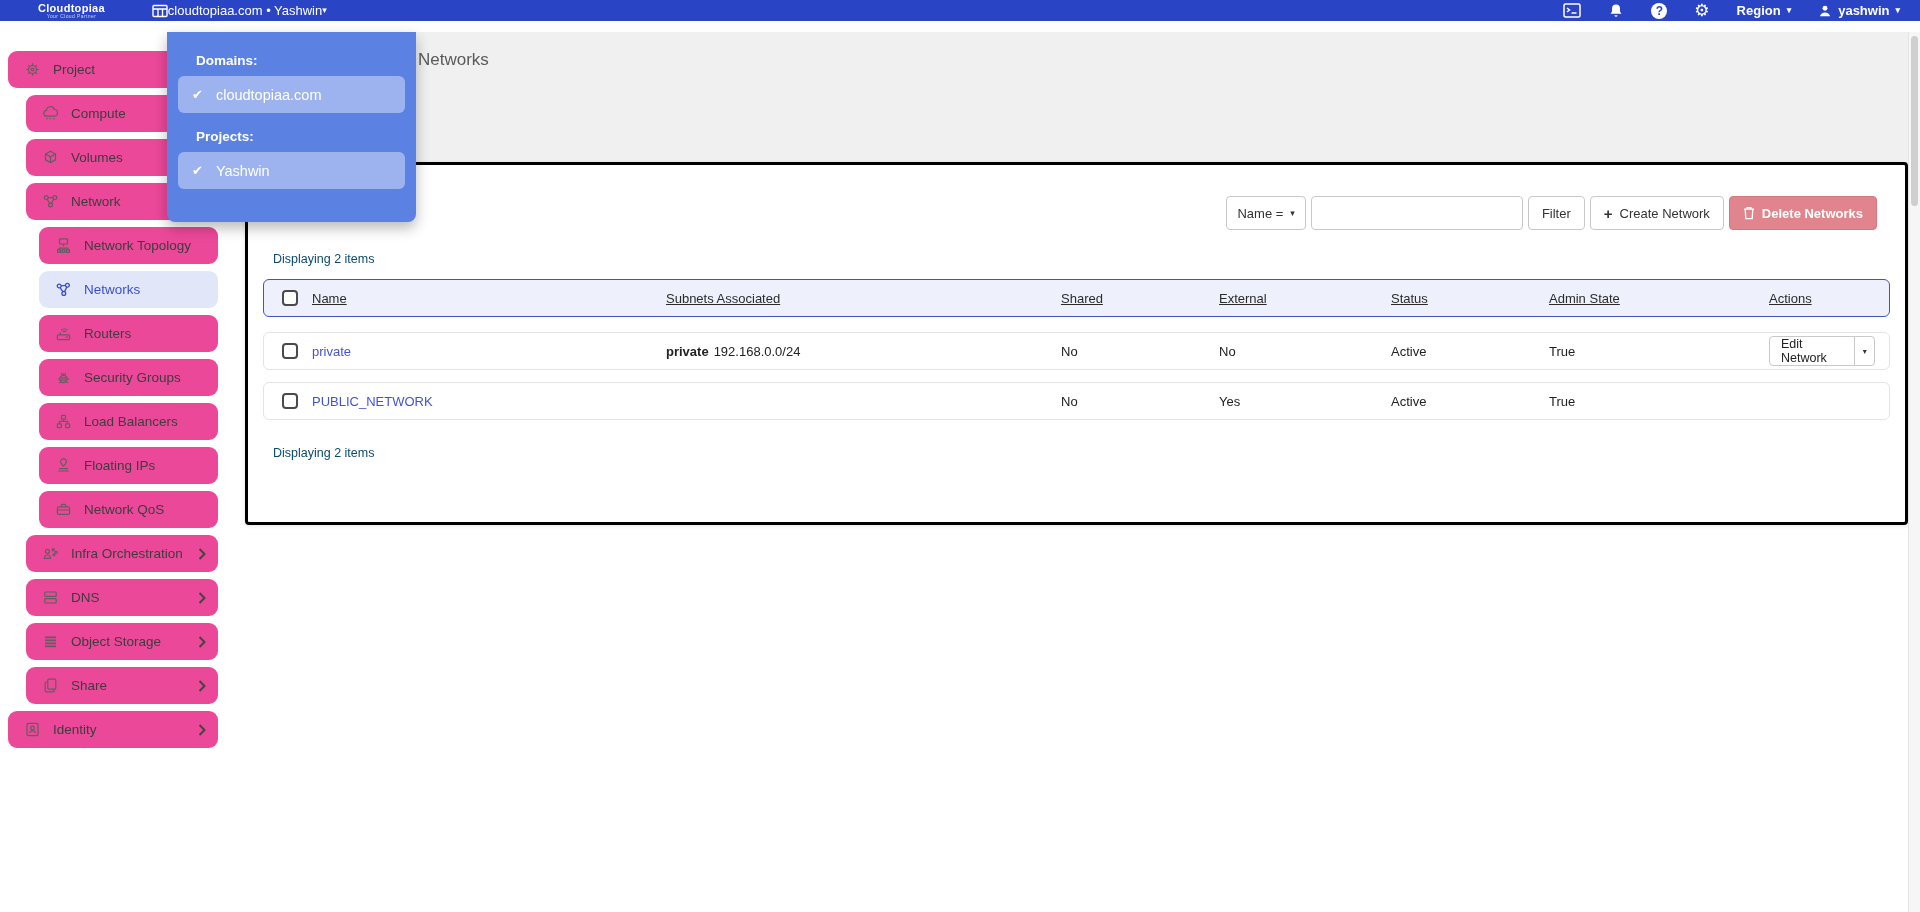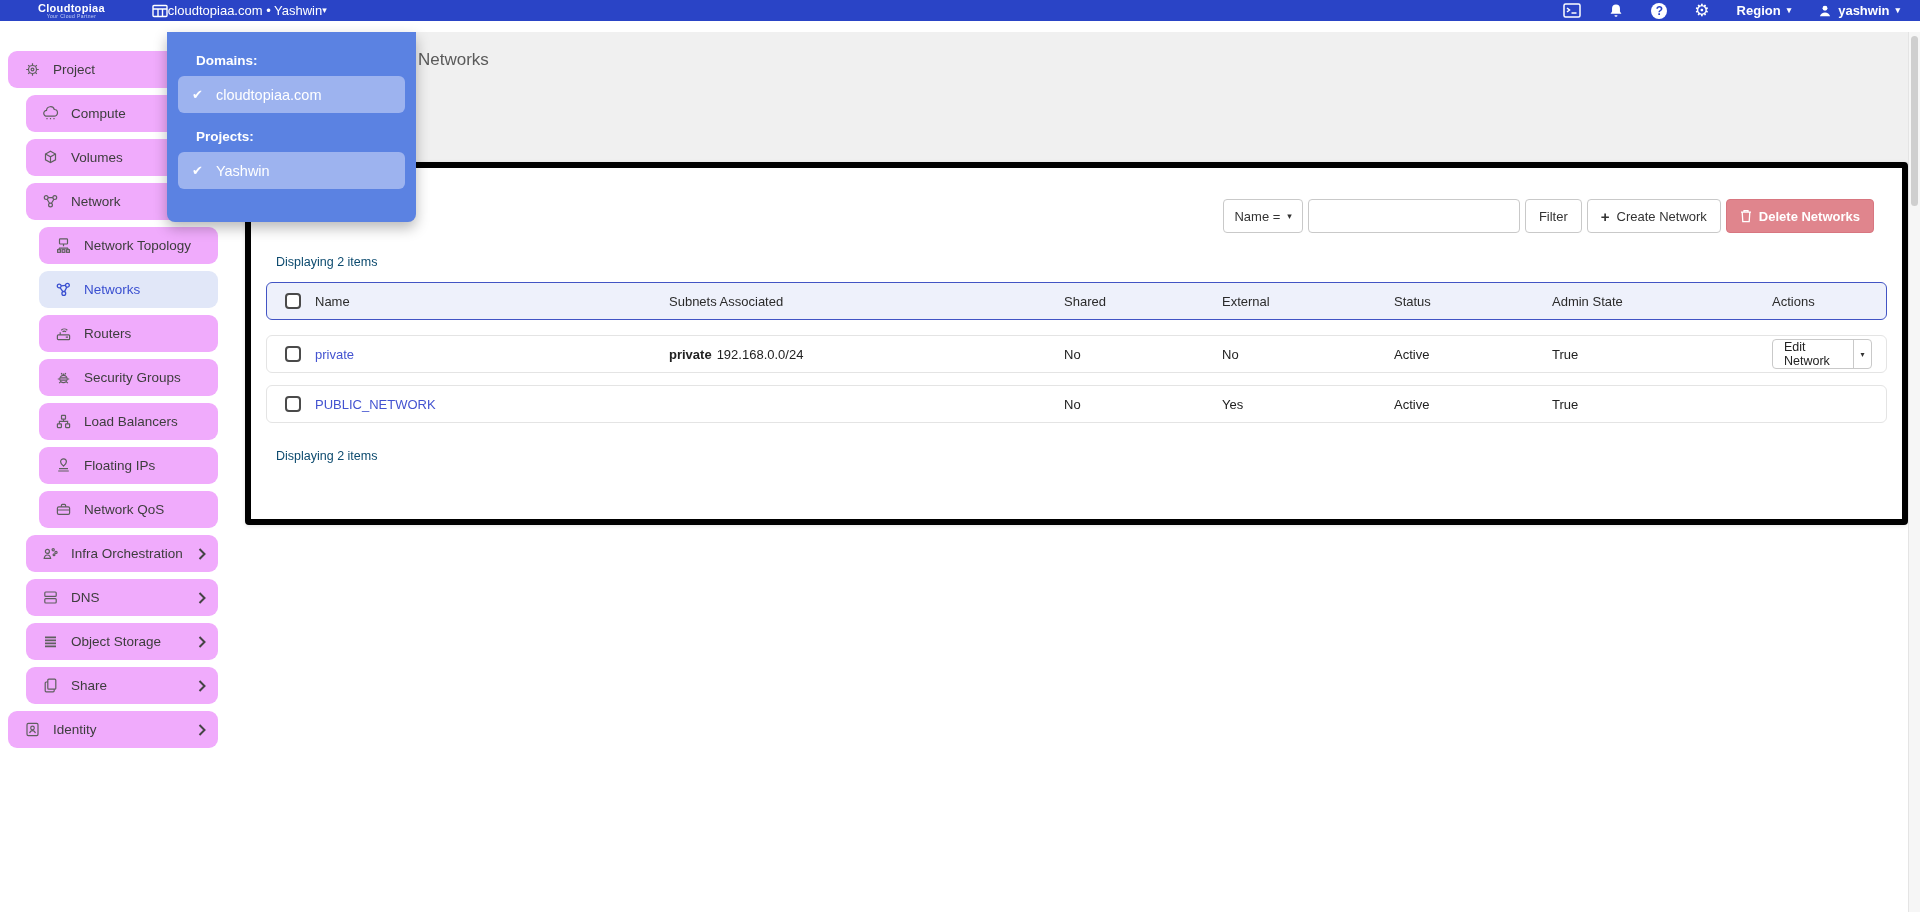--- a/index.html
+++ b/index.html
@@ -27,53 +27,53 @@
                   padding:14px 11px 27px; z-index:19; }
   .ctx-heading { color:#fff; font-weight:bold; font-size:13.5px; margin:7px 0 8px 18px; }
   .ctx-heading + .ctx-item { margin-bottom:6px; }
   .ctx-item { background:#9db3ef; border-radius:6px; height:37px; display:flex; align-items:center;
               gap:13px; padding:0 14px; color:#fff; font-size:14.5px; cursor:pointer; }
   .ctx-check { font-size:13px; }
   .ctx-group + .ctx-group { margin-top:16px; }
 
   
   .sidebar { position:absolute; top:32px; left:0; width:230px; bottom:0; background:#fff; padding-top:19px; z-index:5; }
-  .side-item { height:37px; margin-bottom:7px; border-radius:9px; background:#f0abfc;
+  .side-item { height:37px; margin-bottom:7px; border-radius:9px; background:#ec4899;
                display:flex; align-items:center; font-size:13.5px; color:#3d3d3d;
                padding:0 12px 0 14px; cursor:pointer; }
   .side-item .icon { width:20px; display:flex; justify-content:center; margin-right:11px; color:#5f5f5f; }
   .l0 { margin-left:8px;  width:210px; }
   .l1 { margin-left:26px; width:192px; }
   .l2 { margin-left:39px; width:179px; }
   .side-item.active { background:#e1e7f8; color:#3a4fd0; }
   .side-item.active .icon { color:#3a4fd0; }
   .side-chevron { margin-left:auto; display:flex; color:#444; }
 
   
   .main { position:absolute; left:230px; top:32px; right:0; bottom:0; background:#fff; }
   .gray-band { position:absolute; top:0; left:0; right:0; height:131px; background:#f0f0f0; border-bottom:1px solid #e6e6e6; }
   .breadcrumb { position:absolute; top:18px; left:188px; font-size:17px; color:#5a5a5a; }
 
   .card { position:absolute; left:15px; top:130px; width:1663px; height:363px; background:#fff;
-          border:6px solid #000000; border-radius:4px; box-shadow:0 1px 4px rgba(0,0,0,.10); padding:0 15px; }
+          border:3px solid #000000; border-radius:4px; box-shadow:0 1px 4px rgba(0,0,0,.10); padding:0 15px; }
 
   .toolbar { display:flex; justify-content:flex-end; align-items:center; gap:5px; margin:31px 13px 0 0; }
   .tb-btn { height:34px; border:1px solid #c9c9c9; border-radius:4px; background:#fff; font-size:13px;
             color:#333; padding:0 13px; display:flex; align-items:center; gap:7px; cursor:pointer; white-space:nowrap; }
   .tb-select { padding:0 10px; }
   .tb-input { width:212px; height:34px; border:1px solid #c9c9c9; border-radius:4px; font-size:13px; padding:0 8px; }
   .tb-plus { font-weight:bold; font-size:15px; }
   .tb-danger { background:#e0858d; border-color:#d87680; color:#fff; font-weight:600; }
 
   .count-text { font-size:12.5px; color:#0c4a6e; margin:22px 0 13px 10px; }
   .count-bottom { margin:26px 0 0 10px; }
 
   .grid-row { display:grid; grid-template-columns:48px 354px 395px 158px 172px 158px 220px 1fr;
               align-items:center; height:38px; font-size:13px; color:#222; }
-  .thead { background:#eef1fb; border:1.5px solid #4254c4; border-radius:6px; color:#2b2b2b; }
+  .thead { background:#eef1fb; border:1.5px solid #4254c4; border-radius:6px; color:#2b2b2b;text-decoration:underline; }
   .trow { border:1px solid #e4e4e4; border-radius:6px; background:#fff; }
   .trow-1 { margin-top:15px; }
   .trow-2 { margin-top:12px; }
   .cell-check { padding-left:18px; display:flex; align-items:center; }
   input[type="checkbox"] { appearance:none; width:16px; height:16px; border:2px solid #4a4a4a; border-radius:4px;
                            background:#fff; cursor:pointer; }
   .link { color:#4353d0; cursor:pointer; text-decoration:none; }
   .subnet-name { font-weight:bold; margin-right:5px; }
   .cell-actions { display:flex; justify-content:flex-end; padding-right:14px; }
   .split-btn { display:flex; height:30px; border:1px solid #c9c9c9; border-radius:4px; overflow:hidden; background:#fff; }

